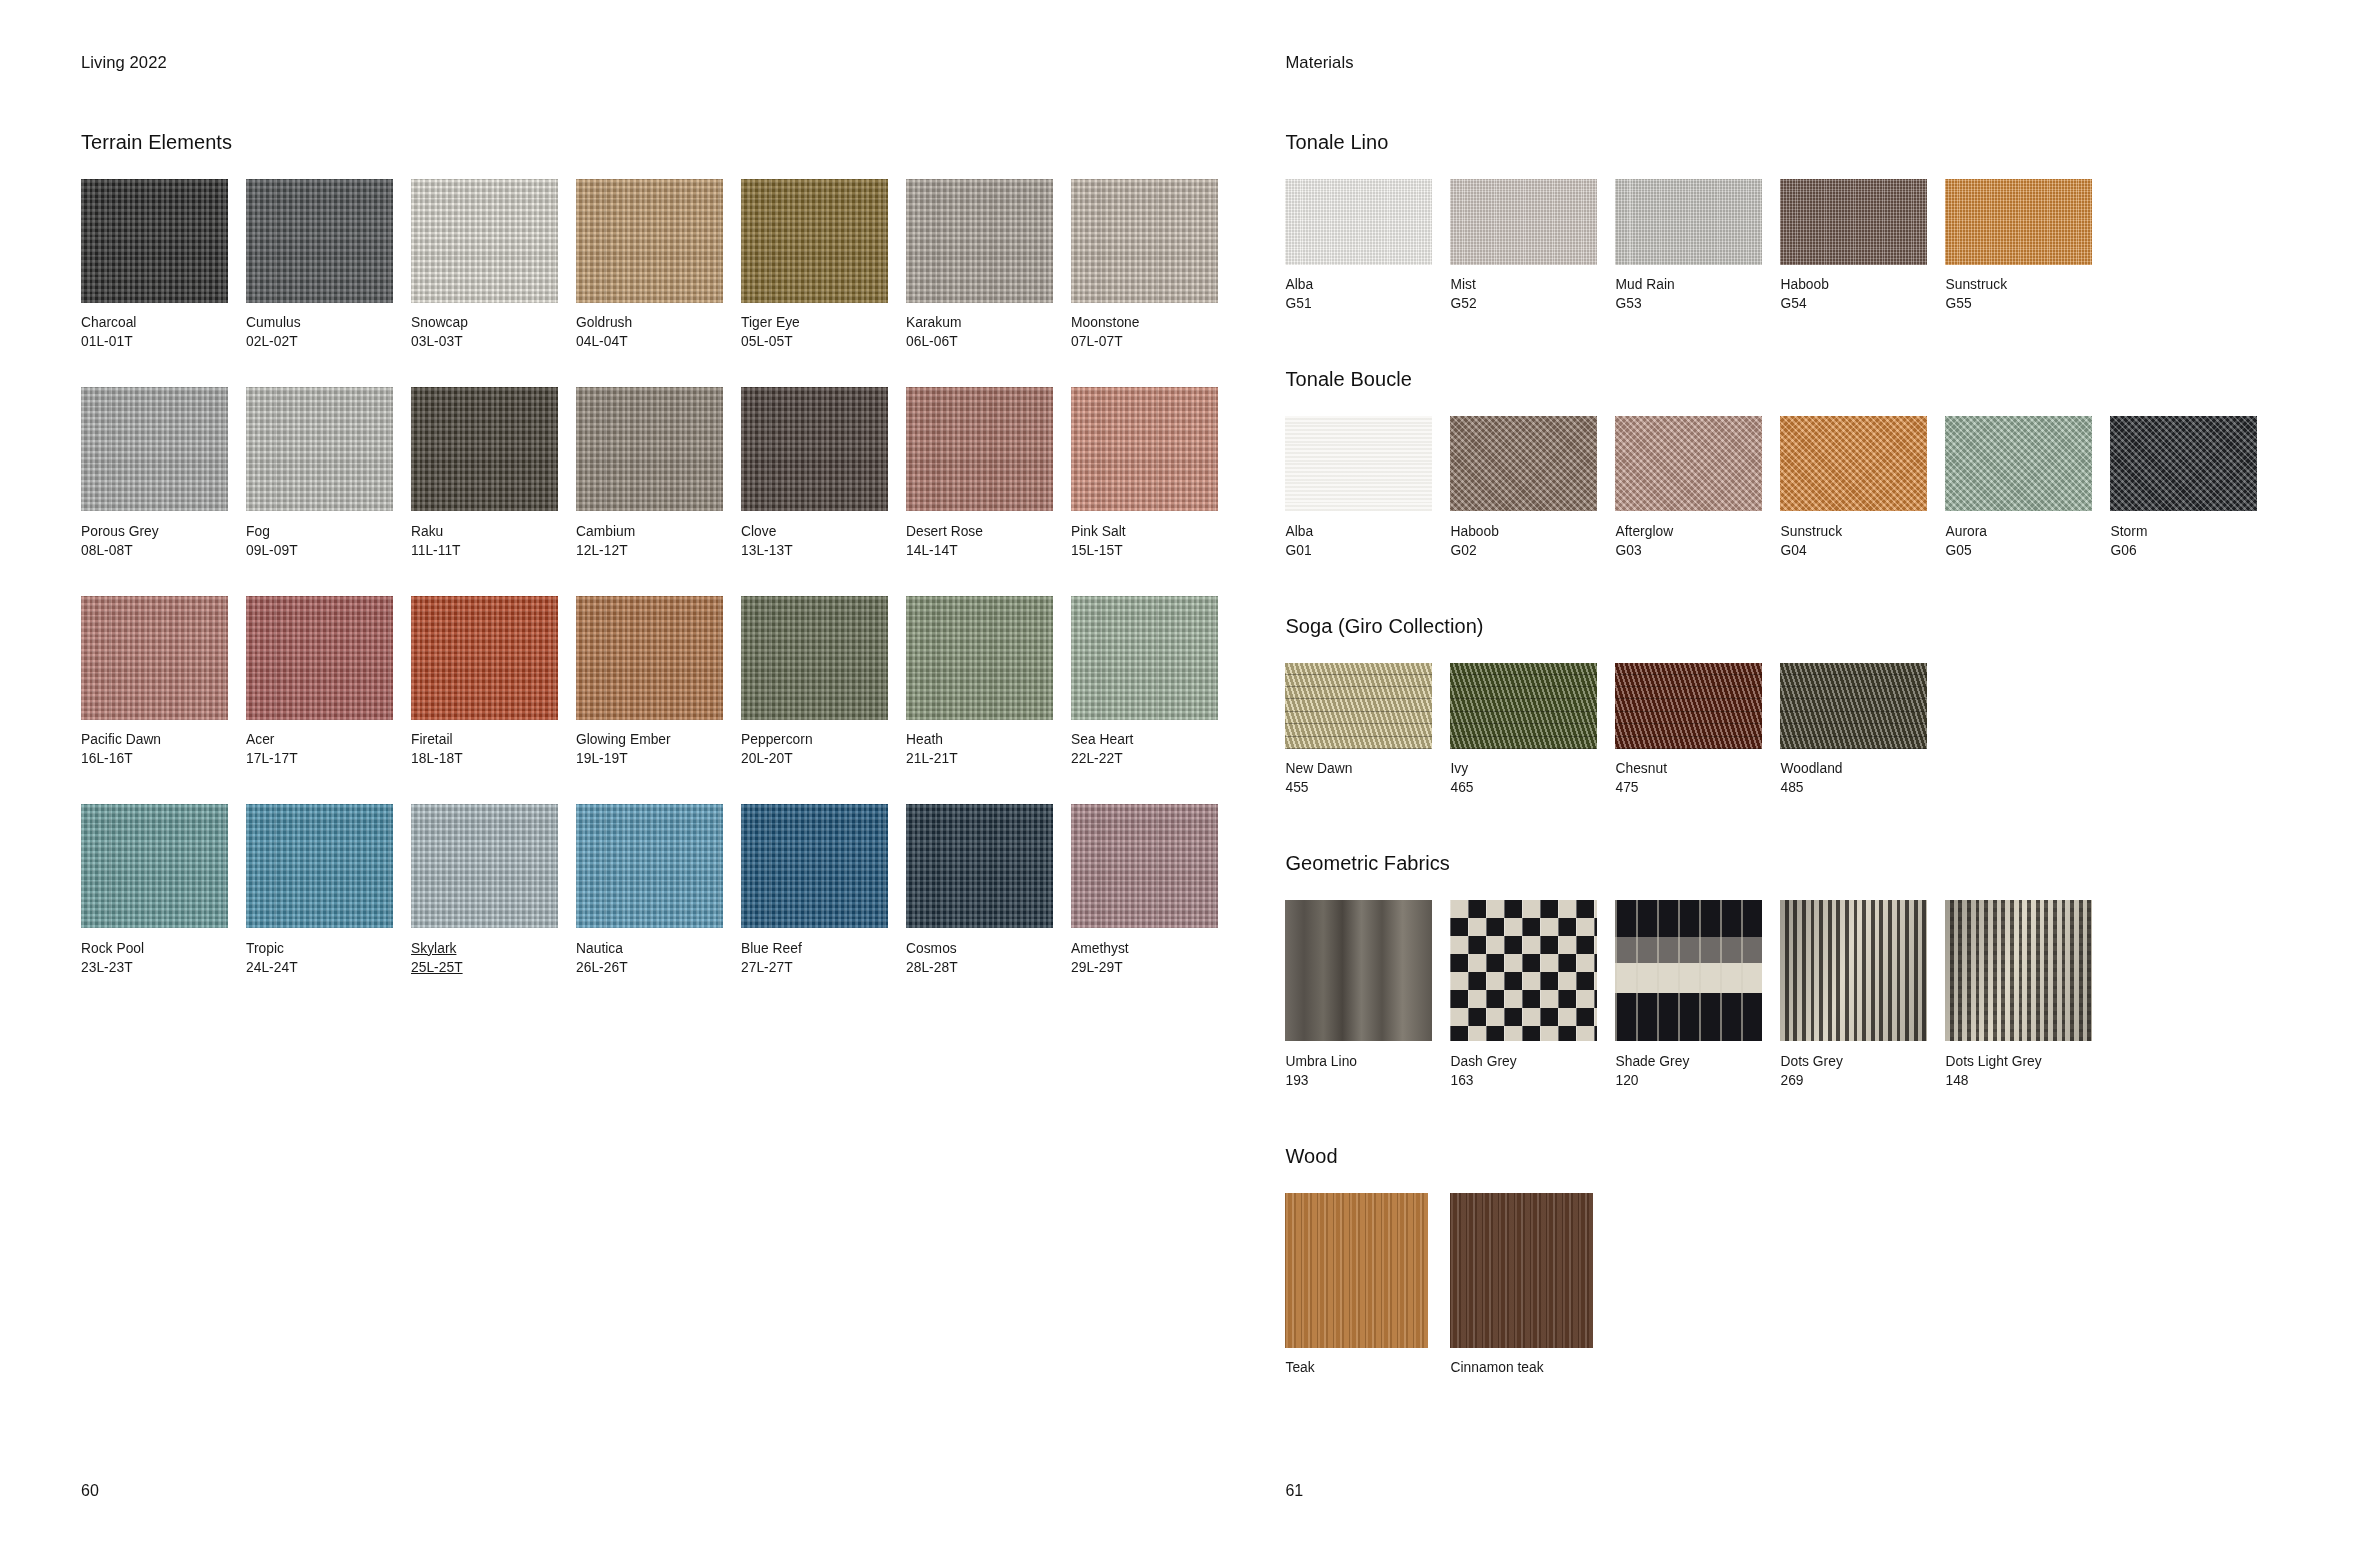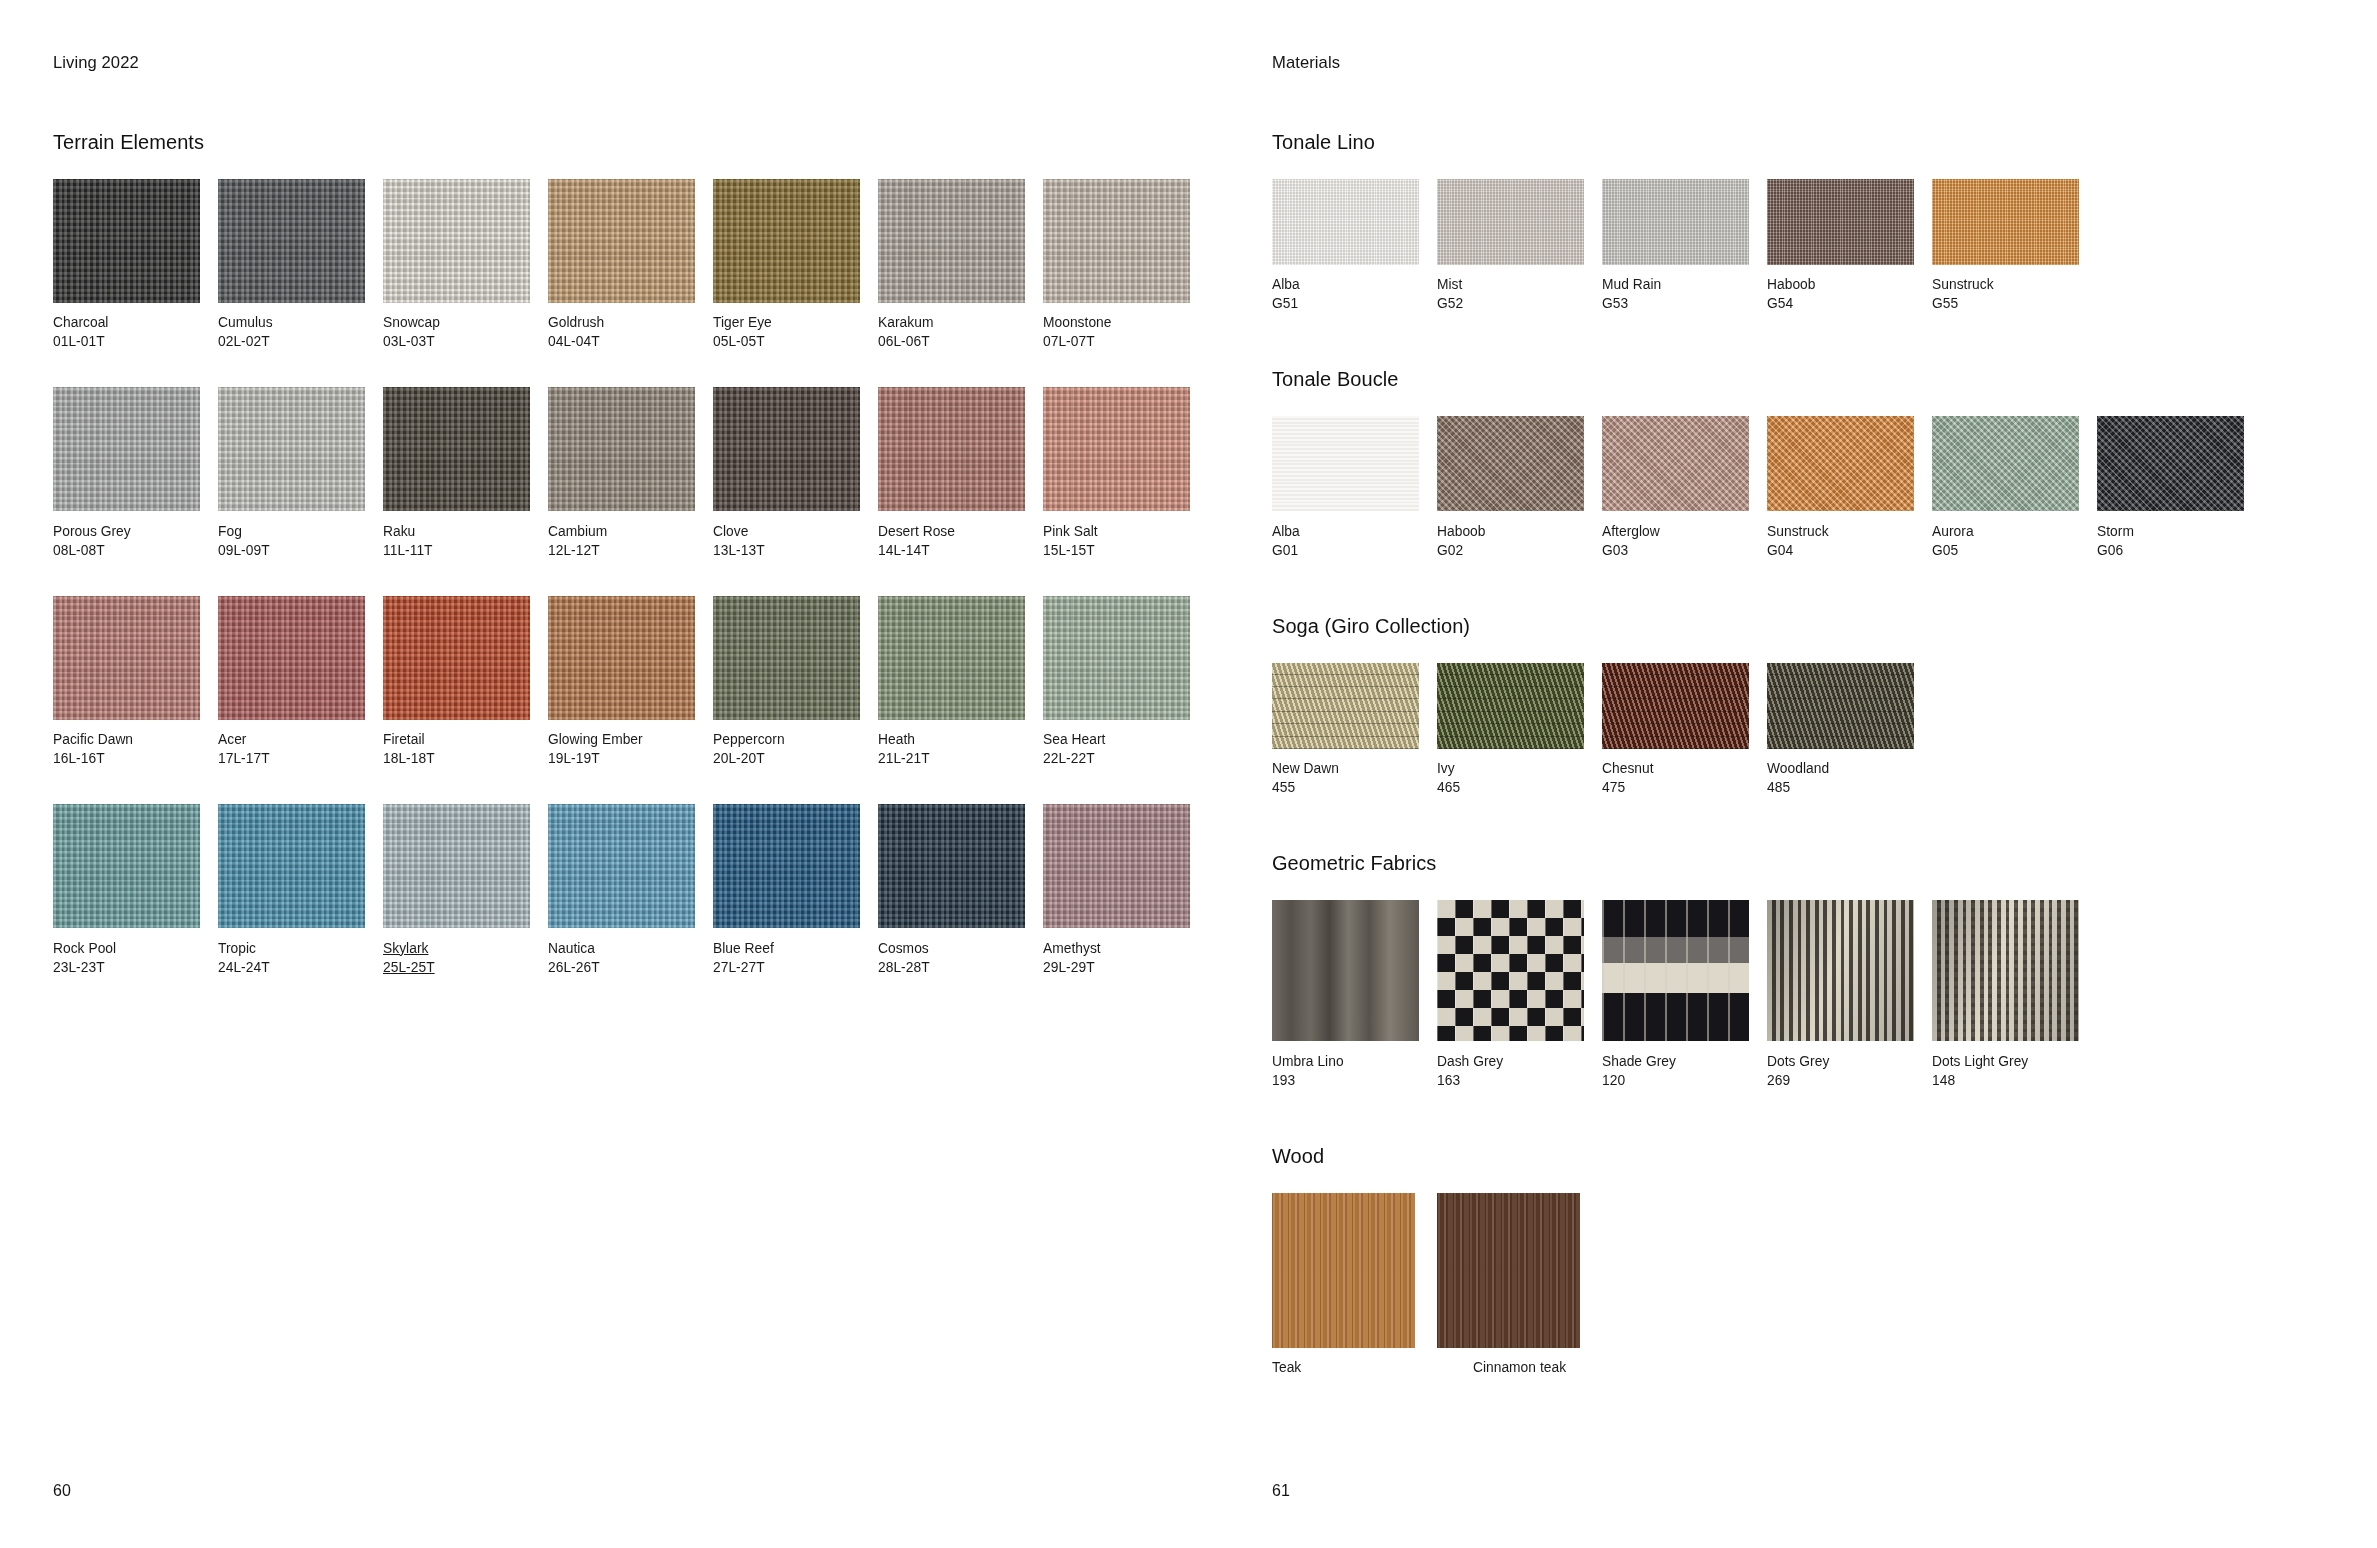--- a/index.html
+++ b/index.html
@@ -5,21 +5,21 @@
 <style>
   * { box-sizing: border-box; }
   html, body { margin:0; padding:0; }
   body {
     width:2378px; height:1548px;
     background:#ffffff;
     font-family:"Liberation Sans", sans-serif;
     color:#1a1a1a;
     overflow:hidden;
   }
-  .spread { display:flex; width:2378px; height:1132px; }
+  .spread { display:flex; width:2378px; height:1132px;padding-left:28px; }
   .page { position:relative; height:1548px; }
   .page-left  { width:1246px; padding:55px 0 0 53px; }
   .page-right { width:1132px; padding:55px 0 0 26px; }
 
   .running-head {
     font-size:16.6px; font-weight:400; letter-spacing:.005em;
     color:#141414; line-height:1;
   }
 
   .section { margin-top:0; }
@@ -425,21 +425,21 @@
             </div>
           </div>
         </div>
         <div class="section" style="margin-top: 31px;">
           <div class="section-title">Wood</div>
           <div class="swatch-grid" style="margin-top: 27px;">
             <div class="swatch-cell" style="margin-bottom: 25px;">
               <div class="sw sw-wood tex-wood" style="background-color: rgb(181, 120, 60);"></div>
               <div class="sw-label">Teak</div>
             </div>
-            <div class="swatch-cell" style="margin-bottom: 8px; text-align: center;">
+            <div class="swatch-cell" style="margin-bottom: 8px;">
               <div class="sw sw-wood tex-wood" style="background-color: rgb(91, 58, 40);"></div>
               <div class="sw-label">Cinnamon teak</div>
             </div>
           </div>
         </div>
       </div>
     <div class="folio folio-right">61</div>
   </div>
 
 </div>

